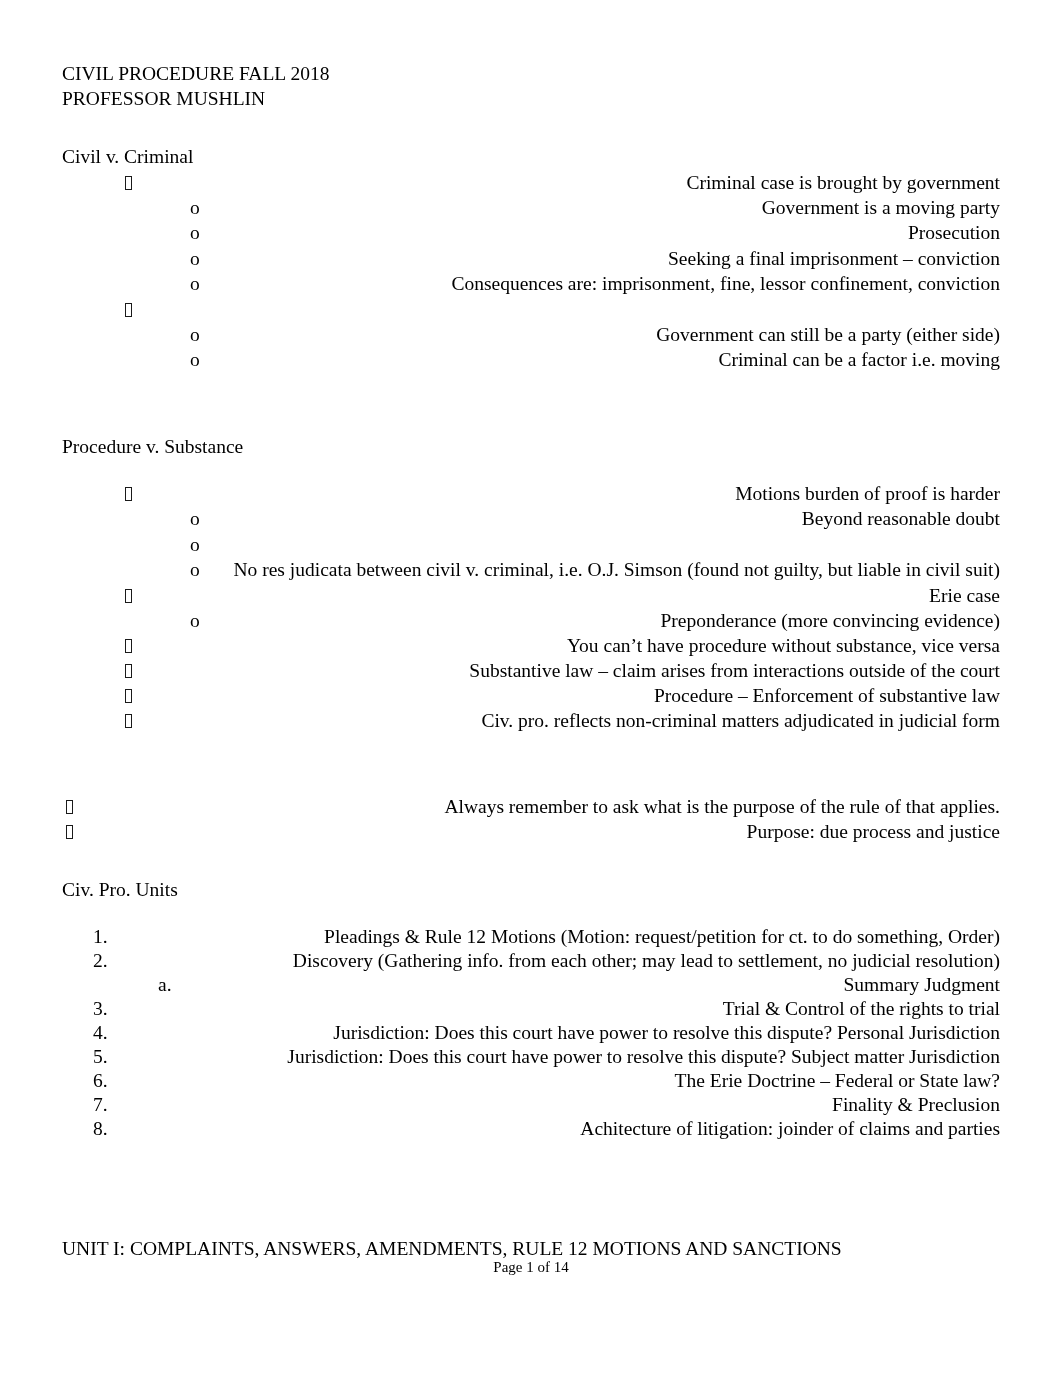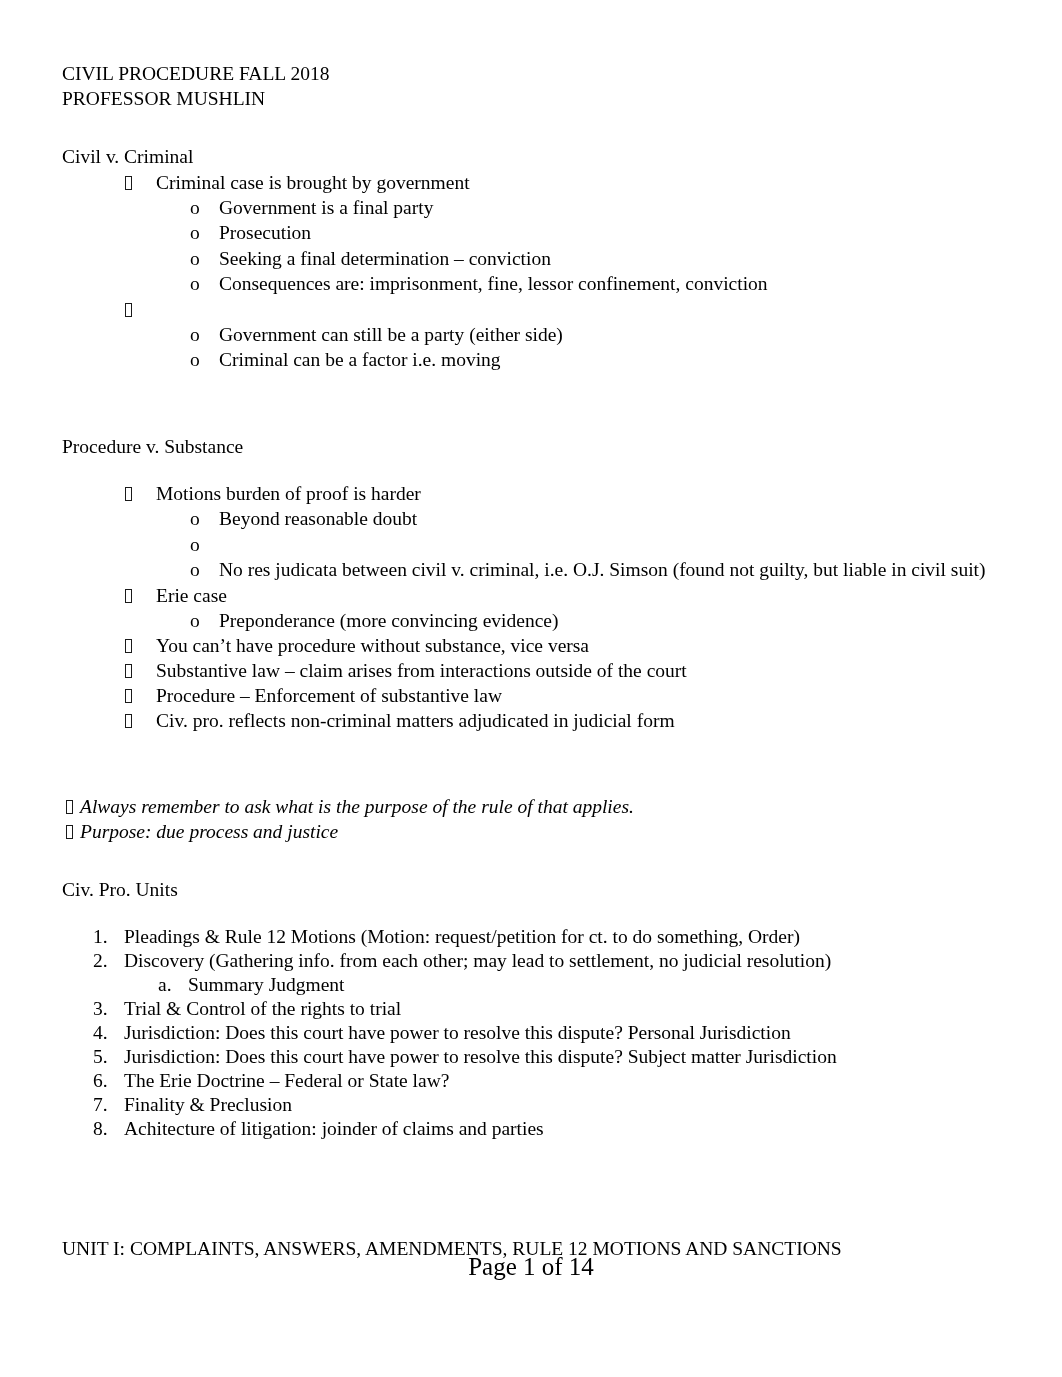--- a/index.html
+++ b/index.html
@@ -55,32 +55,33 @@
     line-height: 24.5px;
   }
 
   .marker {
     flex: 0 0 auto;
     text-align: left;
   }
 
   .row-text {
     flex: 1 1 auto;
+    text-align: right;
   }
 
   
   .lvl1 { padding-left: 63px; line-height: 25px; }
   .lvl1 > .marker { width: 31px; }
 
   
   .lvl2 { padding-left: 128px; line-height: 25.5px; }
   .lvl2 > .marker { width: 29px; }
 
   
-  .lvl0 { padding-left: 4px; line-height: 24.5px; font-style: italic; }
+  .lvl0 { padding-left: 4px; line-height: 24.5px; }
   .lvl0 > .marker { width: 14px; }
 
   
   .num1 { padding-left: 31px; line-height: 24px; }
   .num1 > .marker { width: 31px; }
 
   
   .num2 { padding-left: 96px; line-height: 24px; }
   .num2 > .marker { width: 30px; }
 
@@ -95,21 +96,21 @@
     background: transparent;
   }
 
   
   .footer {
     position: absolute;
     left: 0;
     right: 0;
     top: 1255px;
     text-align: center;
-    font-size: 25px;
+    font-size: 15px;
     line-height: 24px;
   }
 </style>
 </head>
 <body>
 
 <div class="page">
 
   <div class="content">
 
@@ -124,31 +125,31 @@
 
     <div>
 
       <div class="row lvl1">
         <span class="marker"><span class="tofu"></span></span>
         <span class="row-text">Criminal case is brought by government</span>
       </div>
 
       <div class="row lvl2">
         <span class="marker">o</span>
-        <span class="row-text">Government is a final party</span>
+        <span class="row-text">Government is a moving party</span>
       </div>
 
       <div class="row lvl2">
         <span class="marker">o</span>
         <span class="row-text">Prosecution</span>
       </div>
 
       <div class="row lvl2">
         <span class="marker">o</span>
-        <span class="row-text">Seeking a final determination – conviction</span>
+        <span class="row-text">Seeking a final imprisonment – conviction</span>
       </div>
 
       <div class="row lvl2">
         <span class="marker">o</span>
         <span class="row-text">Consequences are: imprisonment, fine, lessor confinement, conviction</span>
       </div>
 
       <div class="row lvl1">
         <span class="marker"><span class="tofu"></span></span>
       </div>

